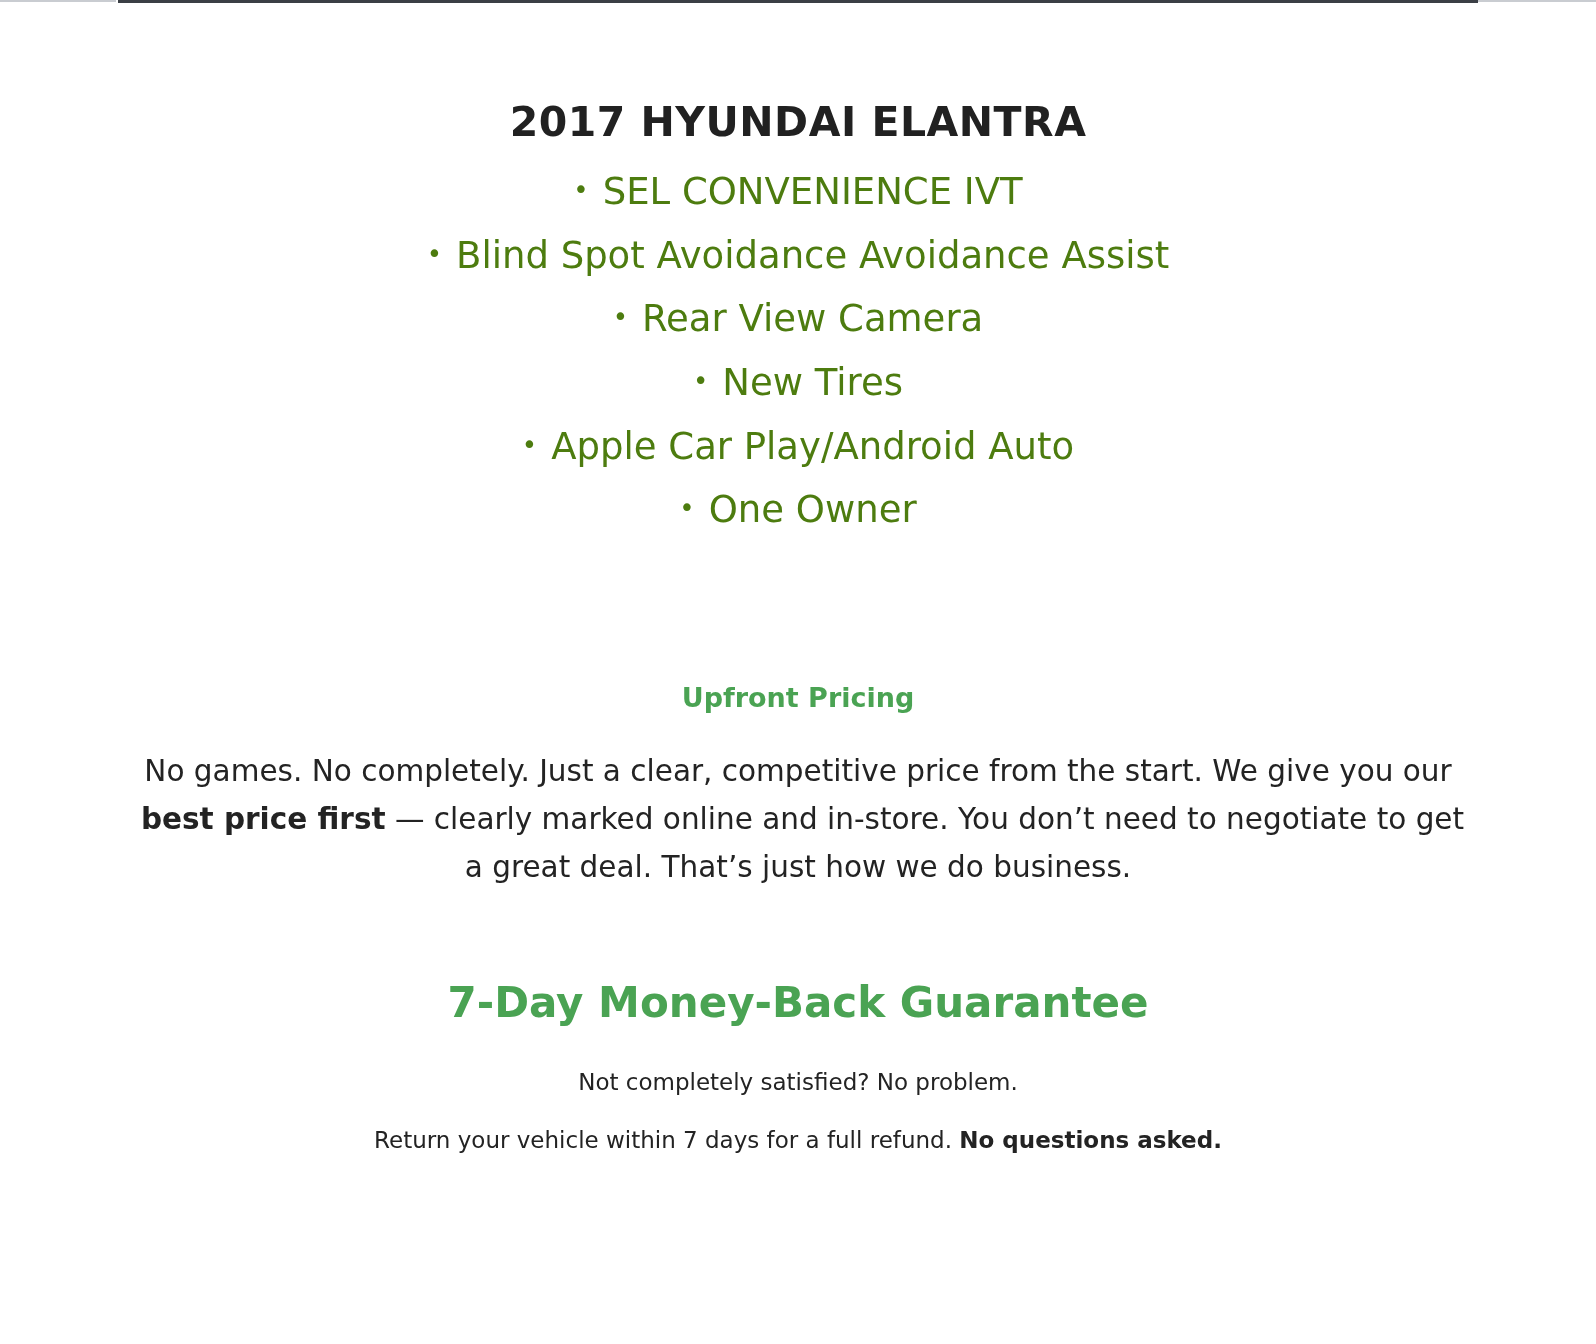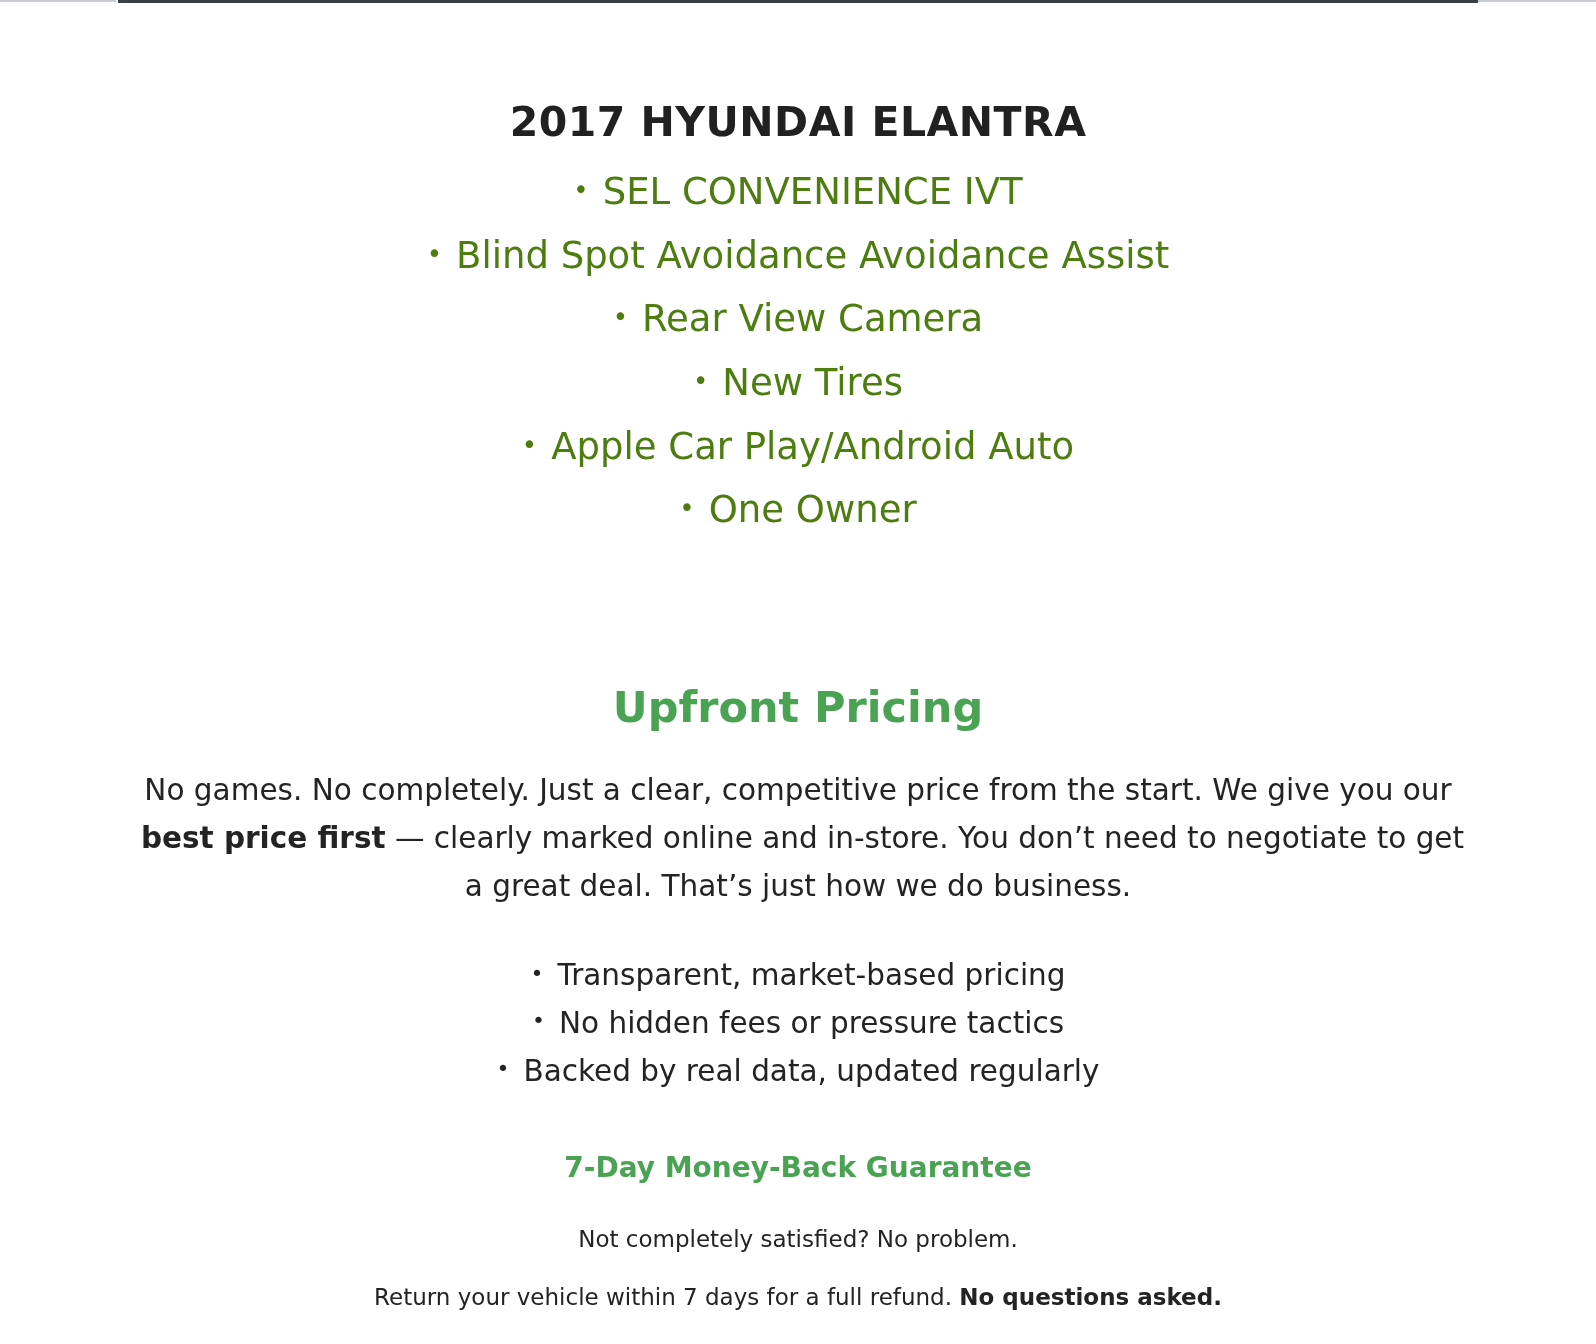--- a/index.html
+++ b/index.html
@@ -60,25 +60,25 @@
     vertical-align: middle;
     margin-right: 14px;
     position: relative;
     top: -3px;
   }
 
   .section-heading {
     text-align: center;
     color: #4aa353;
     font-weight: bold;
-    font-size: 43px;
+    font-size: 27px;
     margin: 0;
   }
   .section-heading.pricing { margin-top: 140px; }
-  .section-heading.guarantee { margin-top: 56px; font-size: 28px; }
+  .section-heading.guarantee { margin-top: 87px; font-size: 42px; }
 
   .body-copy {
     text-align: center;
     font-size: 29.5px;
     line-height: 1.63;
     margin: 34px auto 0 auto;
     max-width: 1340px;
     color: #232323;
   }
   .body-copy b { font-weight: bold; margin-left: 9px; }
@@ -129,25 +129,20 @@
     <li>Rear View Camera</li>
     <li>New Tires</li>
     <li>Apple Car Play/Android Auto</li>
     <li>One Owner</li>
   </ul>
 
   <h2 class="section-heading pricing">Upfront Pricing</h2>
 
   <p class="body-copy"><span>No games. No completely. Just a clear, competitive price from the start. We give you our </span><b>best price first</b><span> — clearly marked online and in-store. You don’t need to negotiate to get a great deal. That’s just how we do business.</span></p>
 
-  <ul class="bullets">
-    <li>Transparent, market-based pricing</li>
-    <li>No hidden fees or pressure tactics</li>
-    <li>Backed by real data, updated regularly</li>
-  </ul>
 
   <h2 class="section-heading guarantee">7-Day Money-Back Guarantee</h2>
 
   <p class="guarantee-line first">Not completely satisfied? No problem.</p>
 
   <p class="guarantee-line second"><span>Return your vehicle within 7 days for a full refund. </span><b>No questions asked.</b></p>
 
 </div>
 
 </body></html>

